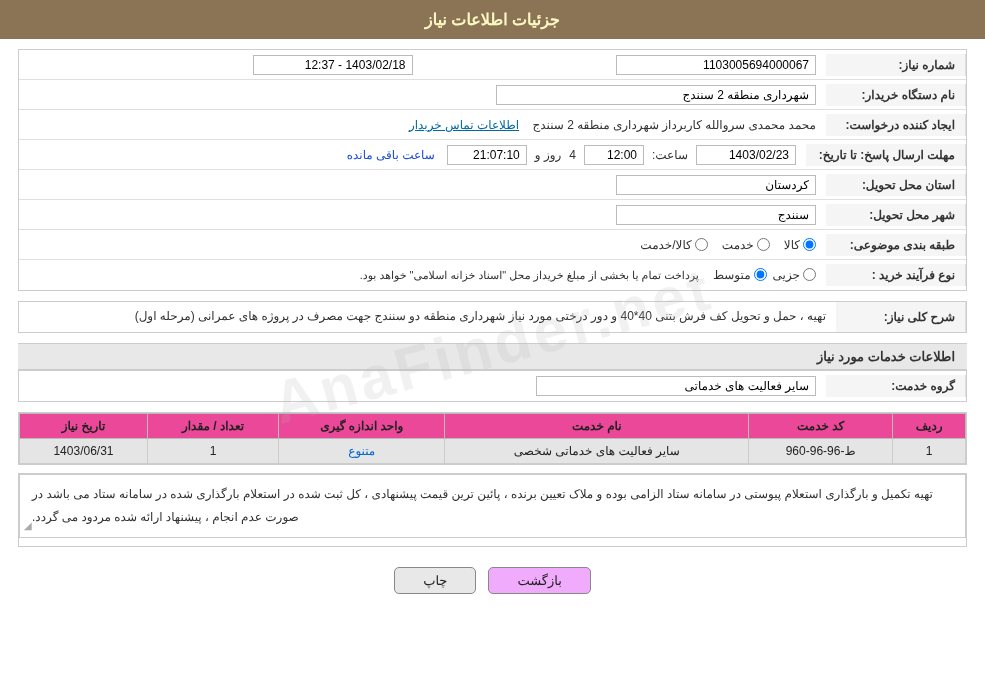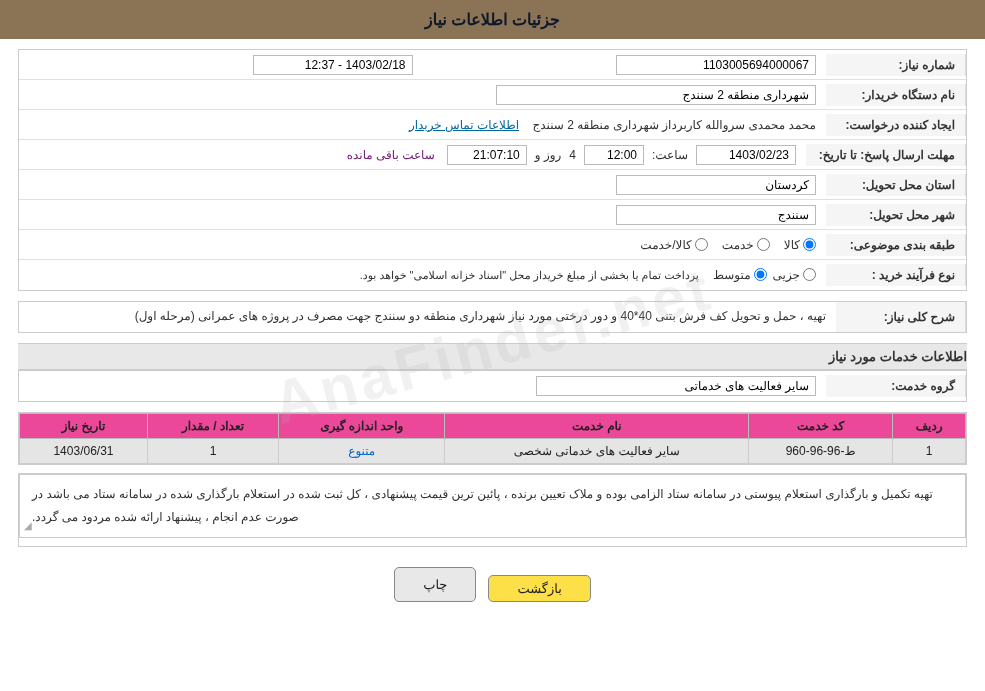--- a/index.html
+++ b/index.html
@@ -11,21 +11,21 @@
       color: #222;
     }
     .page-container {
       width: 985px;
       min-height: 691px;
       background: #fff;
       margin: 0 auto;
     }
     .header-bar {
       background: #8b7355;
-      color: #0f172a;
+      color: #fef9c3;
       text-align: center;
       padding: 10px 4px;
       font-size: 16px;
       font-weight: bold;
       letter-spacing: 1px;
     }
     .content-area {
       padding: 10px 18px;
     }
     .info-section {
@@ -68,21 +68,21 @@
     }
     .value-cell-blue {
       color: #0369a1;
       cursor: pointer;
       text-decoration: underline;
     }
     .section-title {
       background: #e8e8e8;
       border-bottom: 1px solid #ccc;
       border-top: 1px solid #ccc;
-      padding: 5px 0;
+      padding: 5px 12px;
       font-weight: bold;
       font-size: 13px;
       color: #333;
     }
     .table-container {
       margin: 8px 0;
       border: 1px solid #ccc;
     }
     table {
       width: 100%;
@@ -135,22 +135,21 @@
       border: 1px solid #888;
       background: #e8e8e8;
       cursor: pointer;
       border-radius: 5px;
       color: #222;
     }
     .btn-print {
       background: #e8e8e8;
     }
     .btn-back {
-      background: #fde047;
-      margin-top: 8px;
+      background: #f0abfc;
     }
     .radio-group {
       display: flex;
       gap: 14px;
       align-items: center;
       direction: rtl;
     }
     .radio-option {
       display: flex;
       align-items: flex-start;
@@ -188,21 +187,21 @@
     }
     .inline-inputs input {
       border: 1px solid #bbb;
       padding: 2px 5px;
       font-size: 12px;
       font-family: Tahoma, Arial, sans-serif;
       direction: rtl;
     }
     .remainder-label {
       font-size: 12px;
-      color: #701a75;
+      color: #1d4ed8;
       margin-right: 4px;
     }
     .notice-text {
       font-size: 12px;
       color: #333;
     }
   </style>
 </head>
 <body>
 

